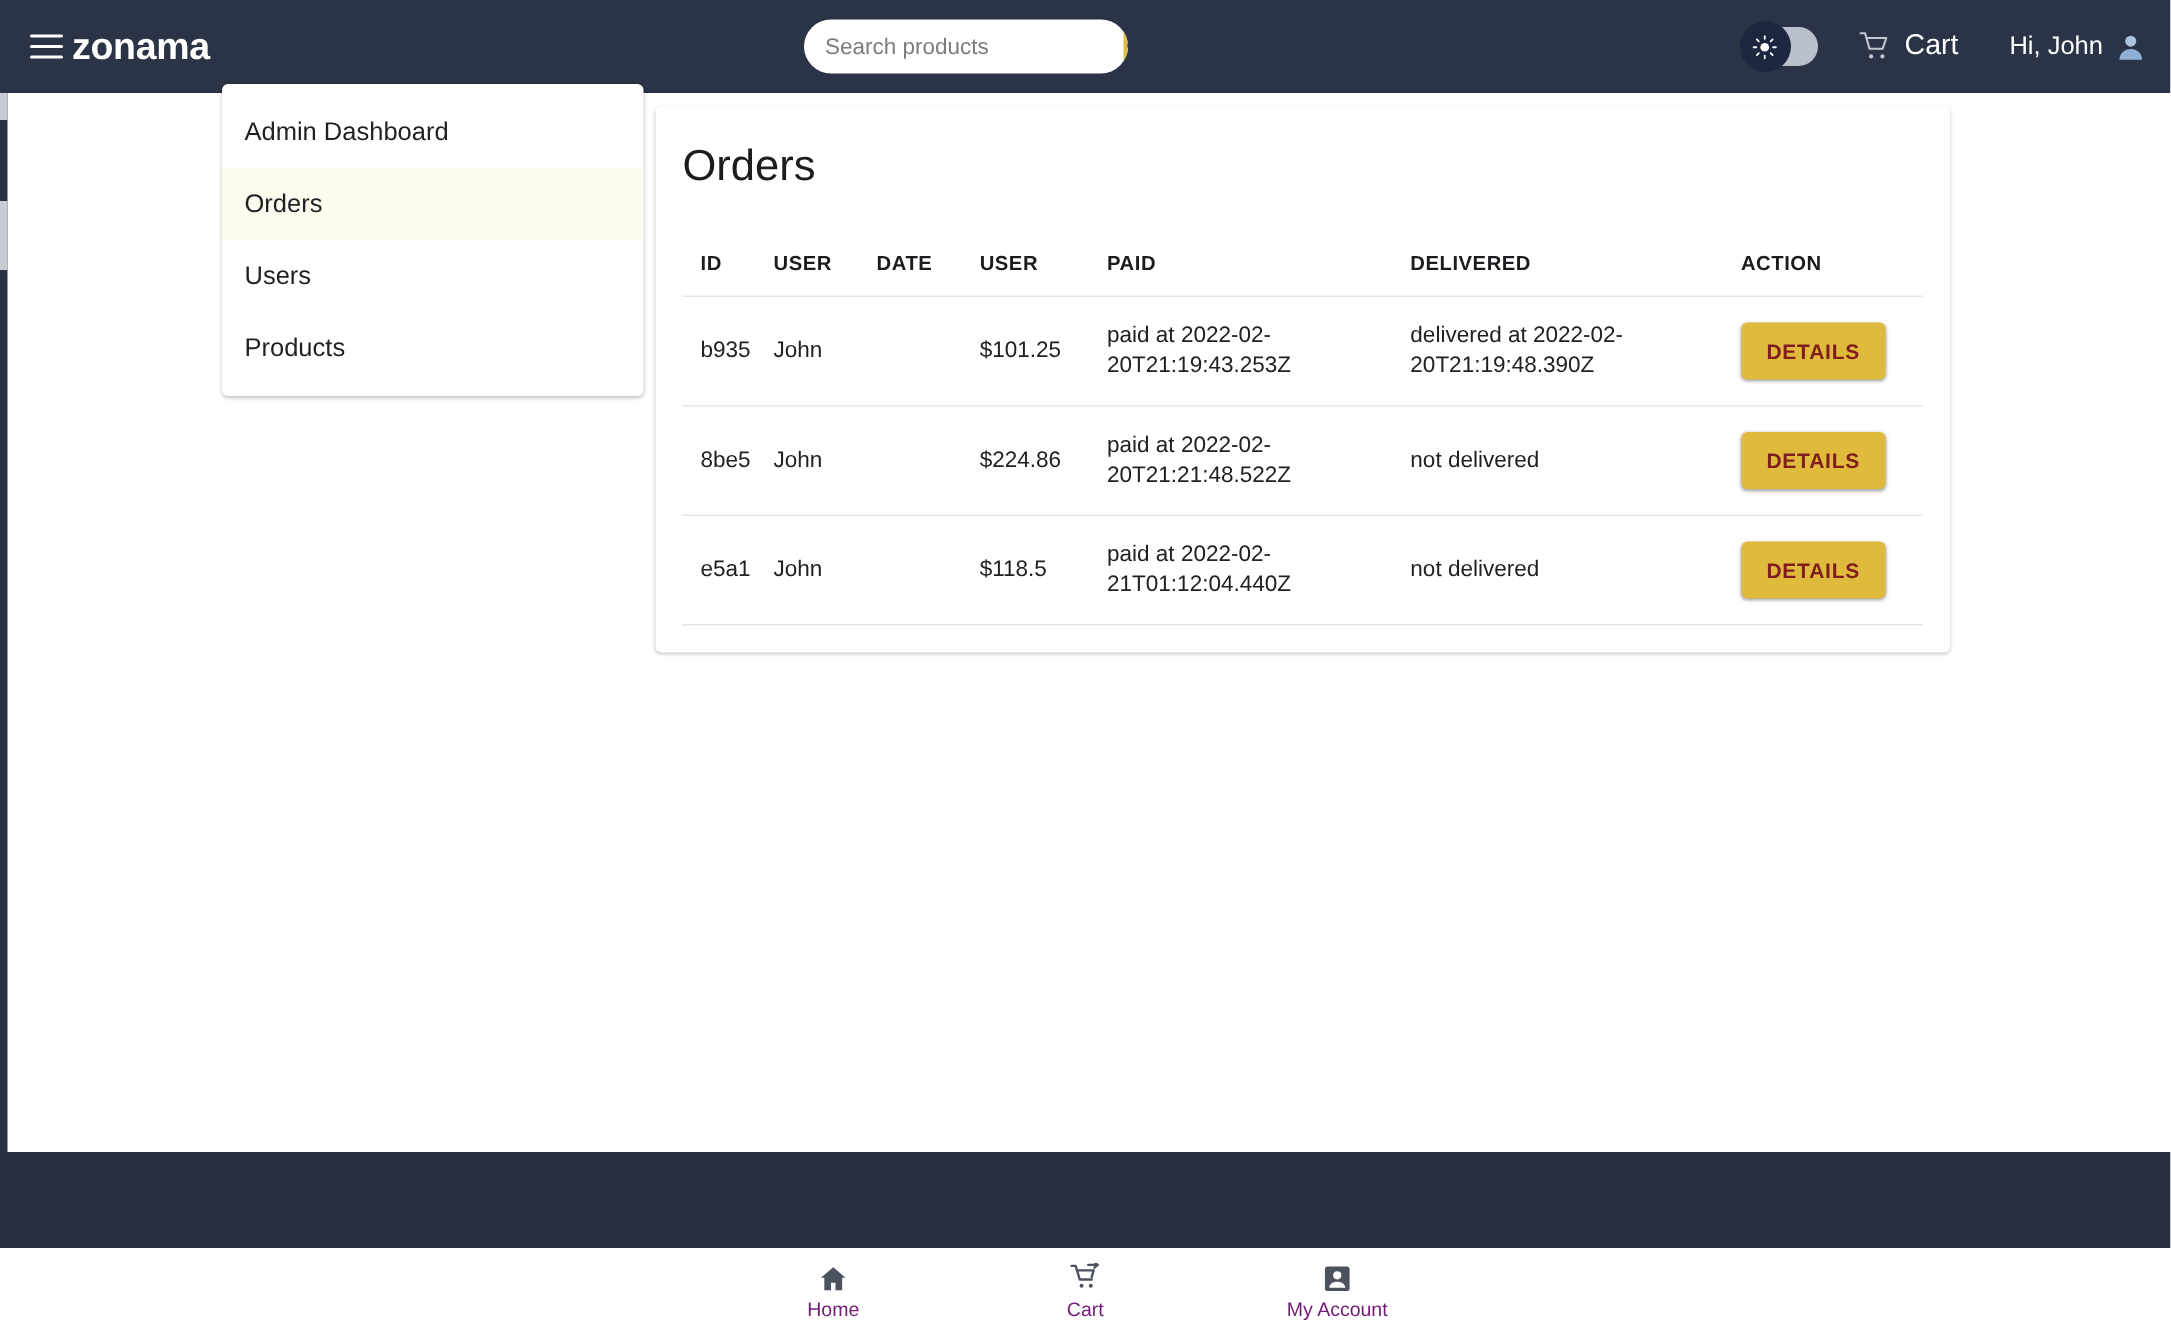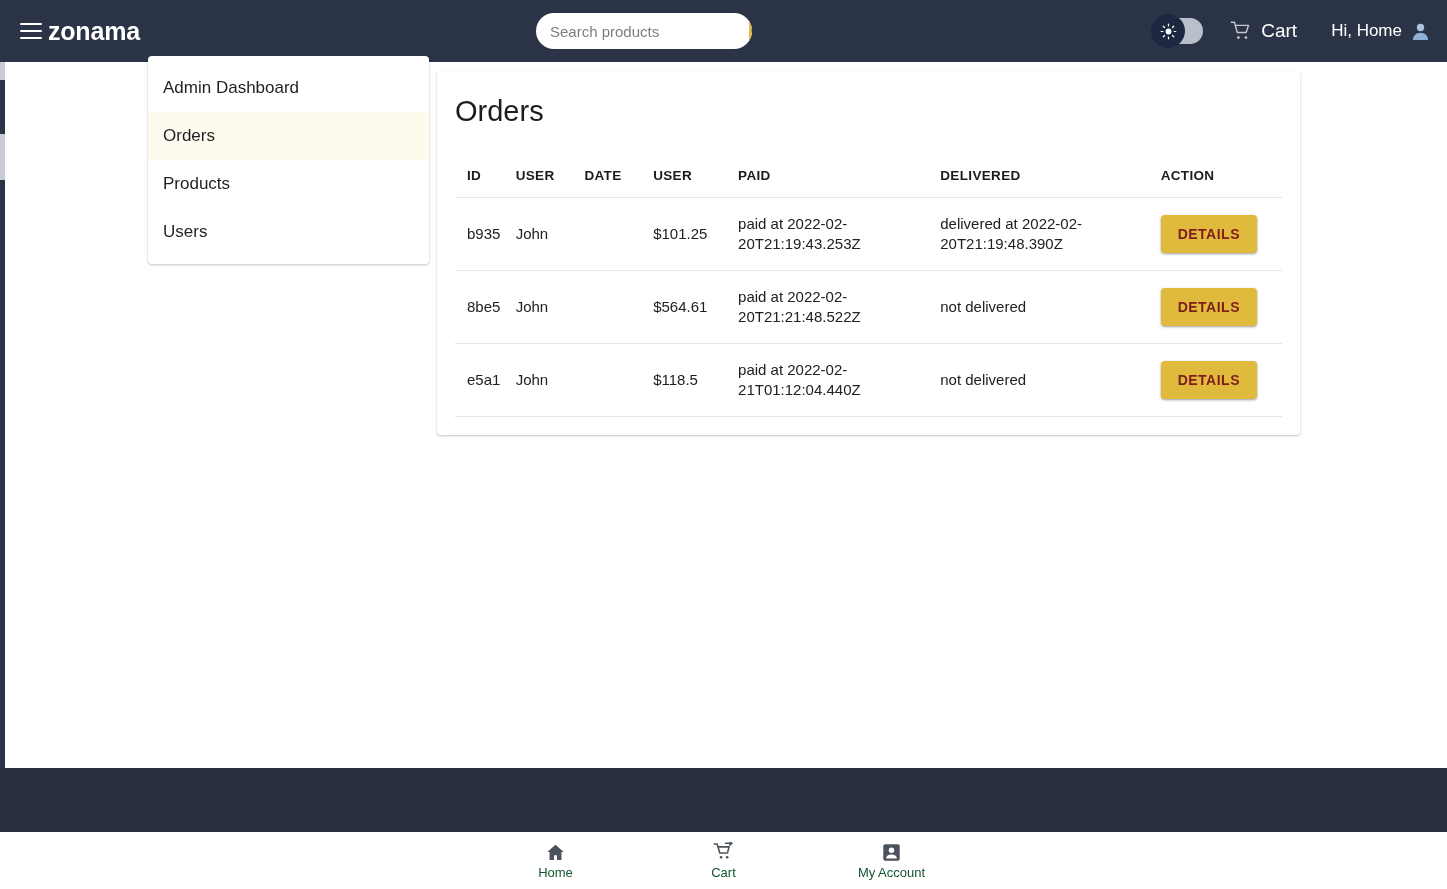--- a/index.html
+++ b/index.html
@@ -137,21 +137,21 @@
     background: #28303f;
   }
   .bottom-nav {
     position: absolute; left: 0; top: 832px; width: 1447px; height: 57px;
     background: #ffffff; display: flex; align-items: center; justify-content: center;
   }
   .nav-item {
     width: 168px; display: flex; flex-direction: column; align-items: center;
     gap: 2px; cursor: pointer; color: #505763;
   }
-  .nav-item .lbl { font-size: 13px; color: #14532d; }
+  .nav-item .lbl { font-size: 13px; color: #701a75; }
 </style>
 </head>
 <body>
 
 <div id="app">
 
   <div class="edge-rail">
     <div class="thumb t1"></div>
     <div class="thumb t2"></div>
   </div>
@@ -196,41 +196,41 @@
       <div class="cart-link">
         <svg width="24" height="22" viewBox="0 0 24 24">
           <path d="M1.5 2.4h3.3l3.2 11.2h9.6l2.6-7.8H6.3" fill="none" stroke="#c3c8d2" stroke-width="1.5" stroke-linejoin="round" stroke-linecap="round"></path>
           <circle cx="9.2" cy="19.2" r="1.5" fill="#c3c8d2"></circle>
           <circle cx="17.4" cy="19.2" r="1.5" fill="#c3c8d2"></circle>
         </svg>
         <span>Cart</span>
       </div>
 
       <div class="acct-link">
-        <span>Hi, Home</span>
+        <span>Hi, John</span>
         <svg width="21" height="21" viewBox="0 0 24 24">
           <circle cx="12" cy="7.4" r="4.2" fill="#a9c3e0"></circle>
           <path d="M3.4 21.6c0-5 3.9-8.2 8.6-8.2s8.6 3.2 8.6 8.2z" fill="#8fb0d6"></path>
         </svg>
       </div>
     </div>
   </div>
 
   <div class="sidebar">
     <div class="side-item">
       <span>Admin Dashboard</span>
     </div>
     <div class="side-item active">
       <span>Orders</span>
     </div>
     <div class="side-item">
+      <span>Users</span>
+    </div>
+    <div class="side-item">
       <span>Products</span>
-    </div>
-    <div class="side-item">
-      <span>Users</span>
     </div>
   </div>
 
   <div class="main-card">
     <h1 class="page-title">Orders</h1>
 
     <table class="orders">
       <thead>
         <tr>
           <th class="col-id">ID</th>
@@ -251,21 +251,21 @@
           <td class="col-paid">paid at 2022-02-20T21:19:43.253Z</td>
           <td class="col-deliv">delivered at 2022-02-20T21:19:48.390Z</td>
           <td class="col-act">
             <button class="details-btn">DETAILS</button>
           </td>
         </tr>
         <tr>
           <td class="col-id">8be5</td>
           <td class="col-user">John</td>
           <td class="col-date"></td>
-          <td class="col-total">$564.61</td>
+          <td class="col-total">$224.86</td>
           <td class="col-paid">paid at 2022-02-20T21:21:48.522Z</td>
           <td class="col-deliv">not delivered</td>
           <td class="col-act">
             <button class="details-btn">DETAILS</button>
           </td>
         </tr>
         <tr class="last-row">
           <td class="col-id">e5a1</td>
           <td class="col-user">John</td>
           <td class="col-date"></td>

